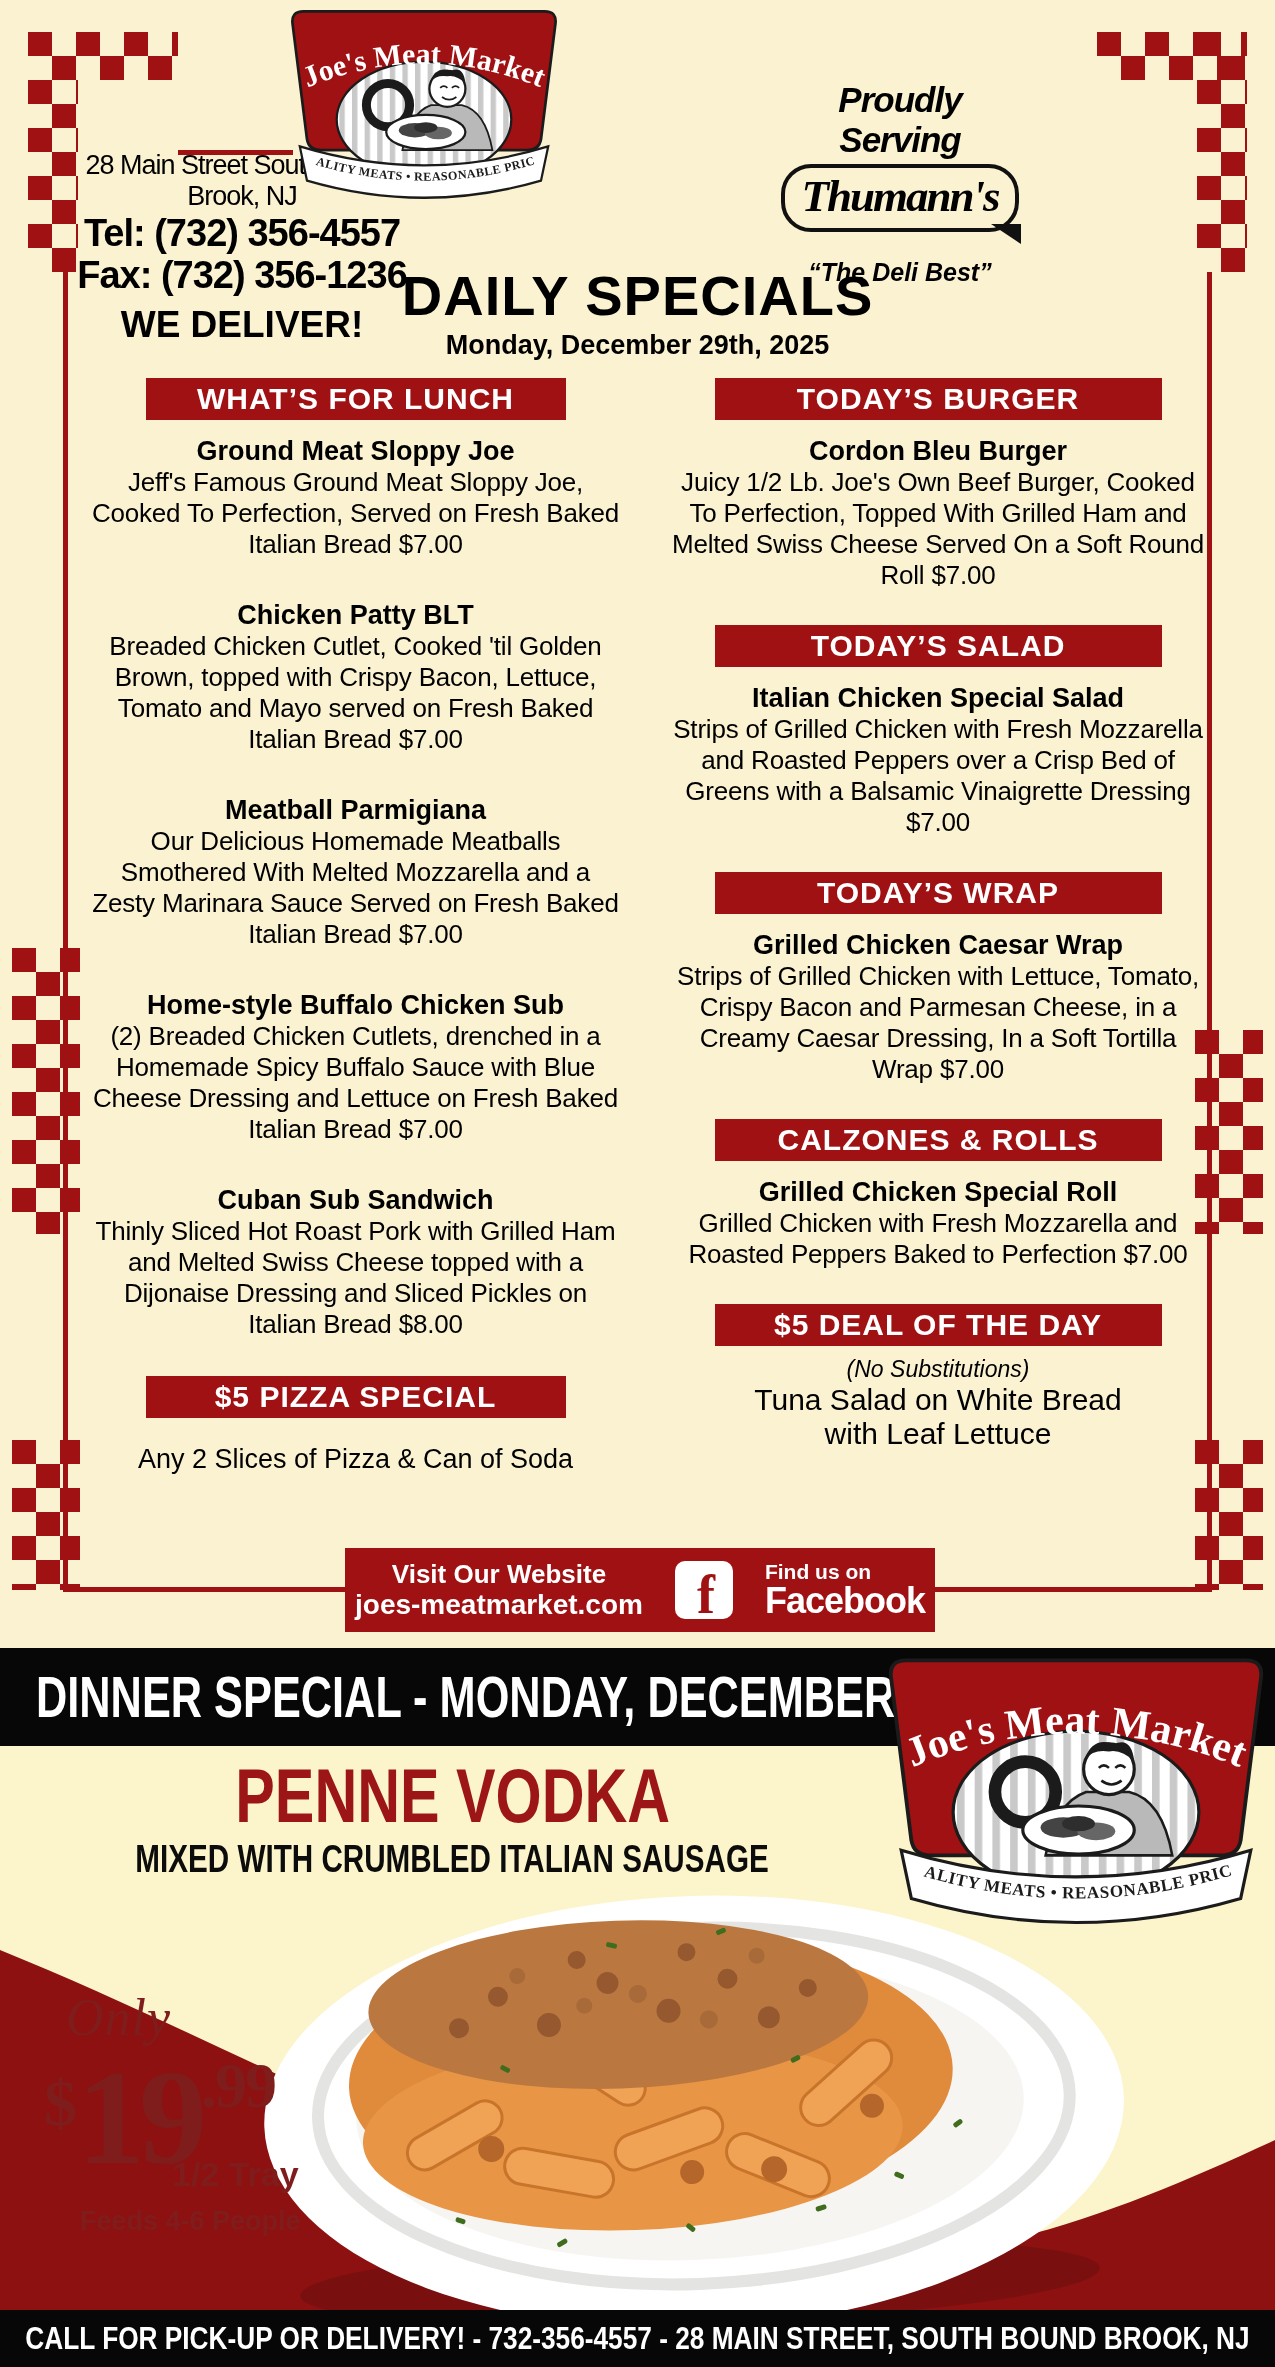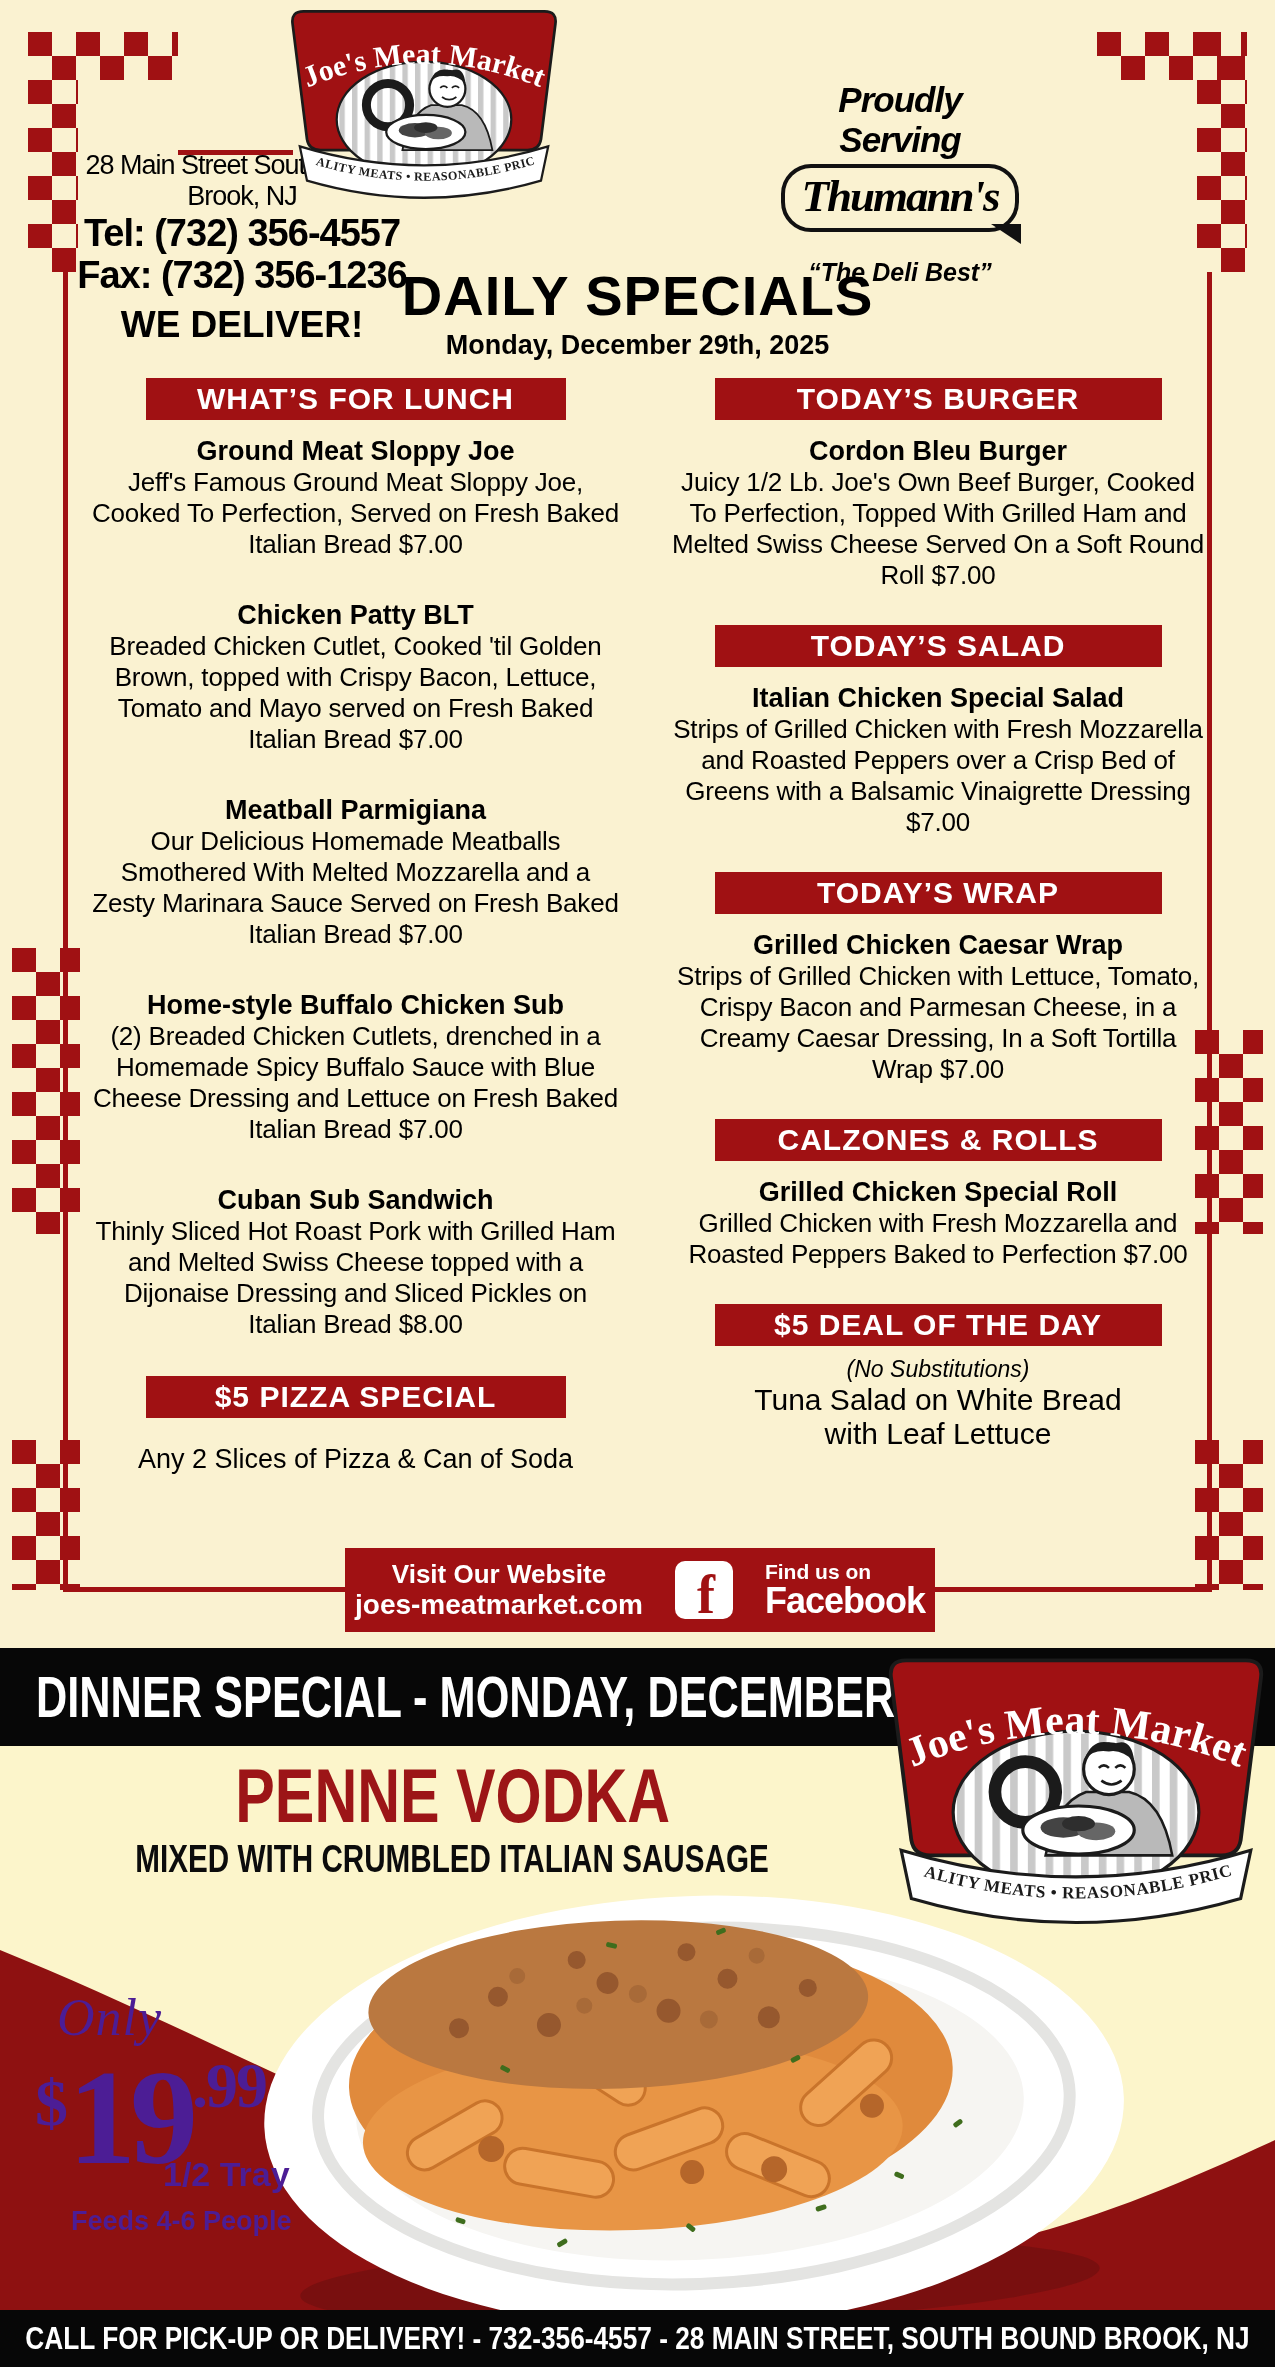--- a/index.html
+++ b/index.html
@@ -63,21 +63,21 @@
   
   .dinner-bg{position:absolute;left:0;top:1746px;width:1275px;height:621px;background:#FCF5CB;}
   .dinner-bar{position:absolute;left:0;top:1648px;width:1275px;height:98px;background:#070707;display:flex;align-items:center;}
   .dinner-bar-text{color:#fff;font-weight:bold;font-size:57px;white-space:nowrap;transform:scaleX(0.76);transform-origin:0 50%;margin-left:36px;letter-spacing:0;}
   .dinner-bar-text sup{font-size:33px;vertical-align:super;line-height:0;}
   .penne-title{position:absolute;left:0;top:1752px;width:905px;text-align:center;color:#9C1517;font-weight:bold;font-size:76px;}
   .penne-title span,.penne-sub span{display:inline-block;transform:scaleX(0.78);transform-origin:50% 50%;white-space:nowrap;}
   .penne-sub{position:absolute;left:0;top:1838px;width:905px;text-align:center;color:#0c0c0c;font-weight:bold;font-size:38px;}
   .swoosh{position:absolute;left:0;top:1895px;width:1275px;height:472px;}
   .plate{position:absolute;left:252px;top:1880px;width:884px;height:456px;}
-  .price{position:absolute;left:35px;top:1988px;width:300px;color:#4c1d95;z-index:3;}
+  .price{position:absolute;left:44px;top:1988px;width:300px;color:#7f1d1d;z-index:3;}
   .price .only{font-family:"Liberation Serif",serif;font-style:italic;font-size:52px;margin-left:22px;letter-spacing:1px;}
   .price .amount{font-family:"Liberation Serif",serif;font-weight:bold;line-height:1;margin-top:2px;white-space:nowrap;}
   .price .dollar{font-size:66px;vertical-align:38px;}
   .price .whole{font-size:136px;letter-spacing:-6px;}
   .price .cents{font-size:64px;vertical-align:56px;letter-spacing:-2px;}
   .price .tray{font-size:34px;font-weight:bold;margin:-30px 0 12px 128px;}
   .price .feeds{font-size:27px;font-weight:bold;margin:10px 0 0 36px;}
   .bottom-bar{position:absolute;left:0;top:2310px;width:1275px;height:57px;background:#070707;display:flex;align-items:center;justify-content:center;z-index:5;}
   .bottom-bar span{color:#fff;font-weight:bold;font-size:32px;white-space:nowrap;display:inline-block;transform:scaleX(0.82);letter-spacing:0;}
 

